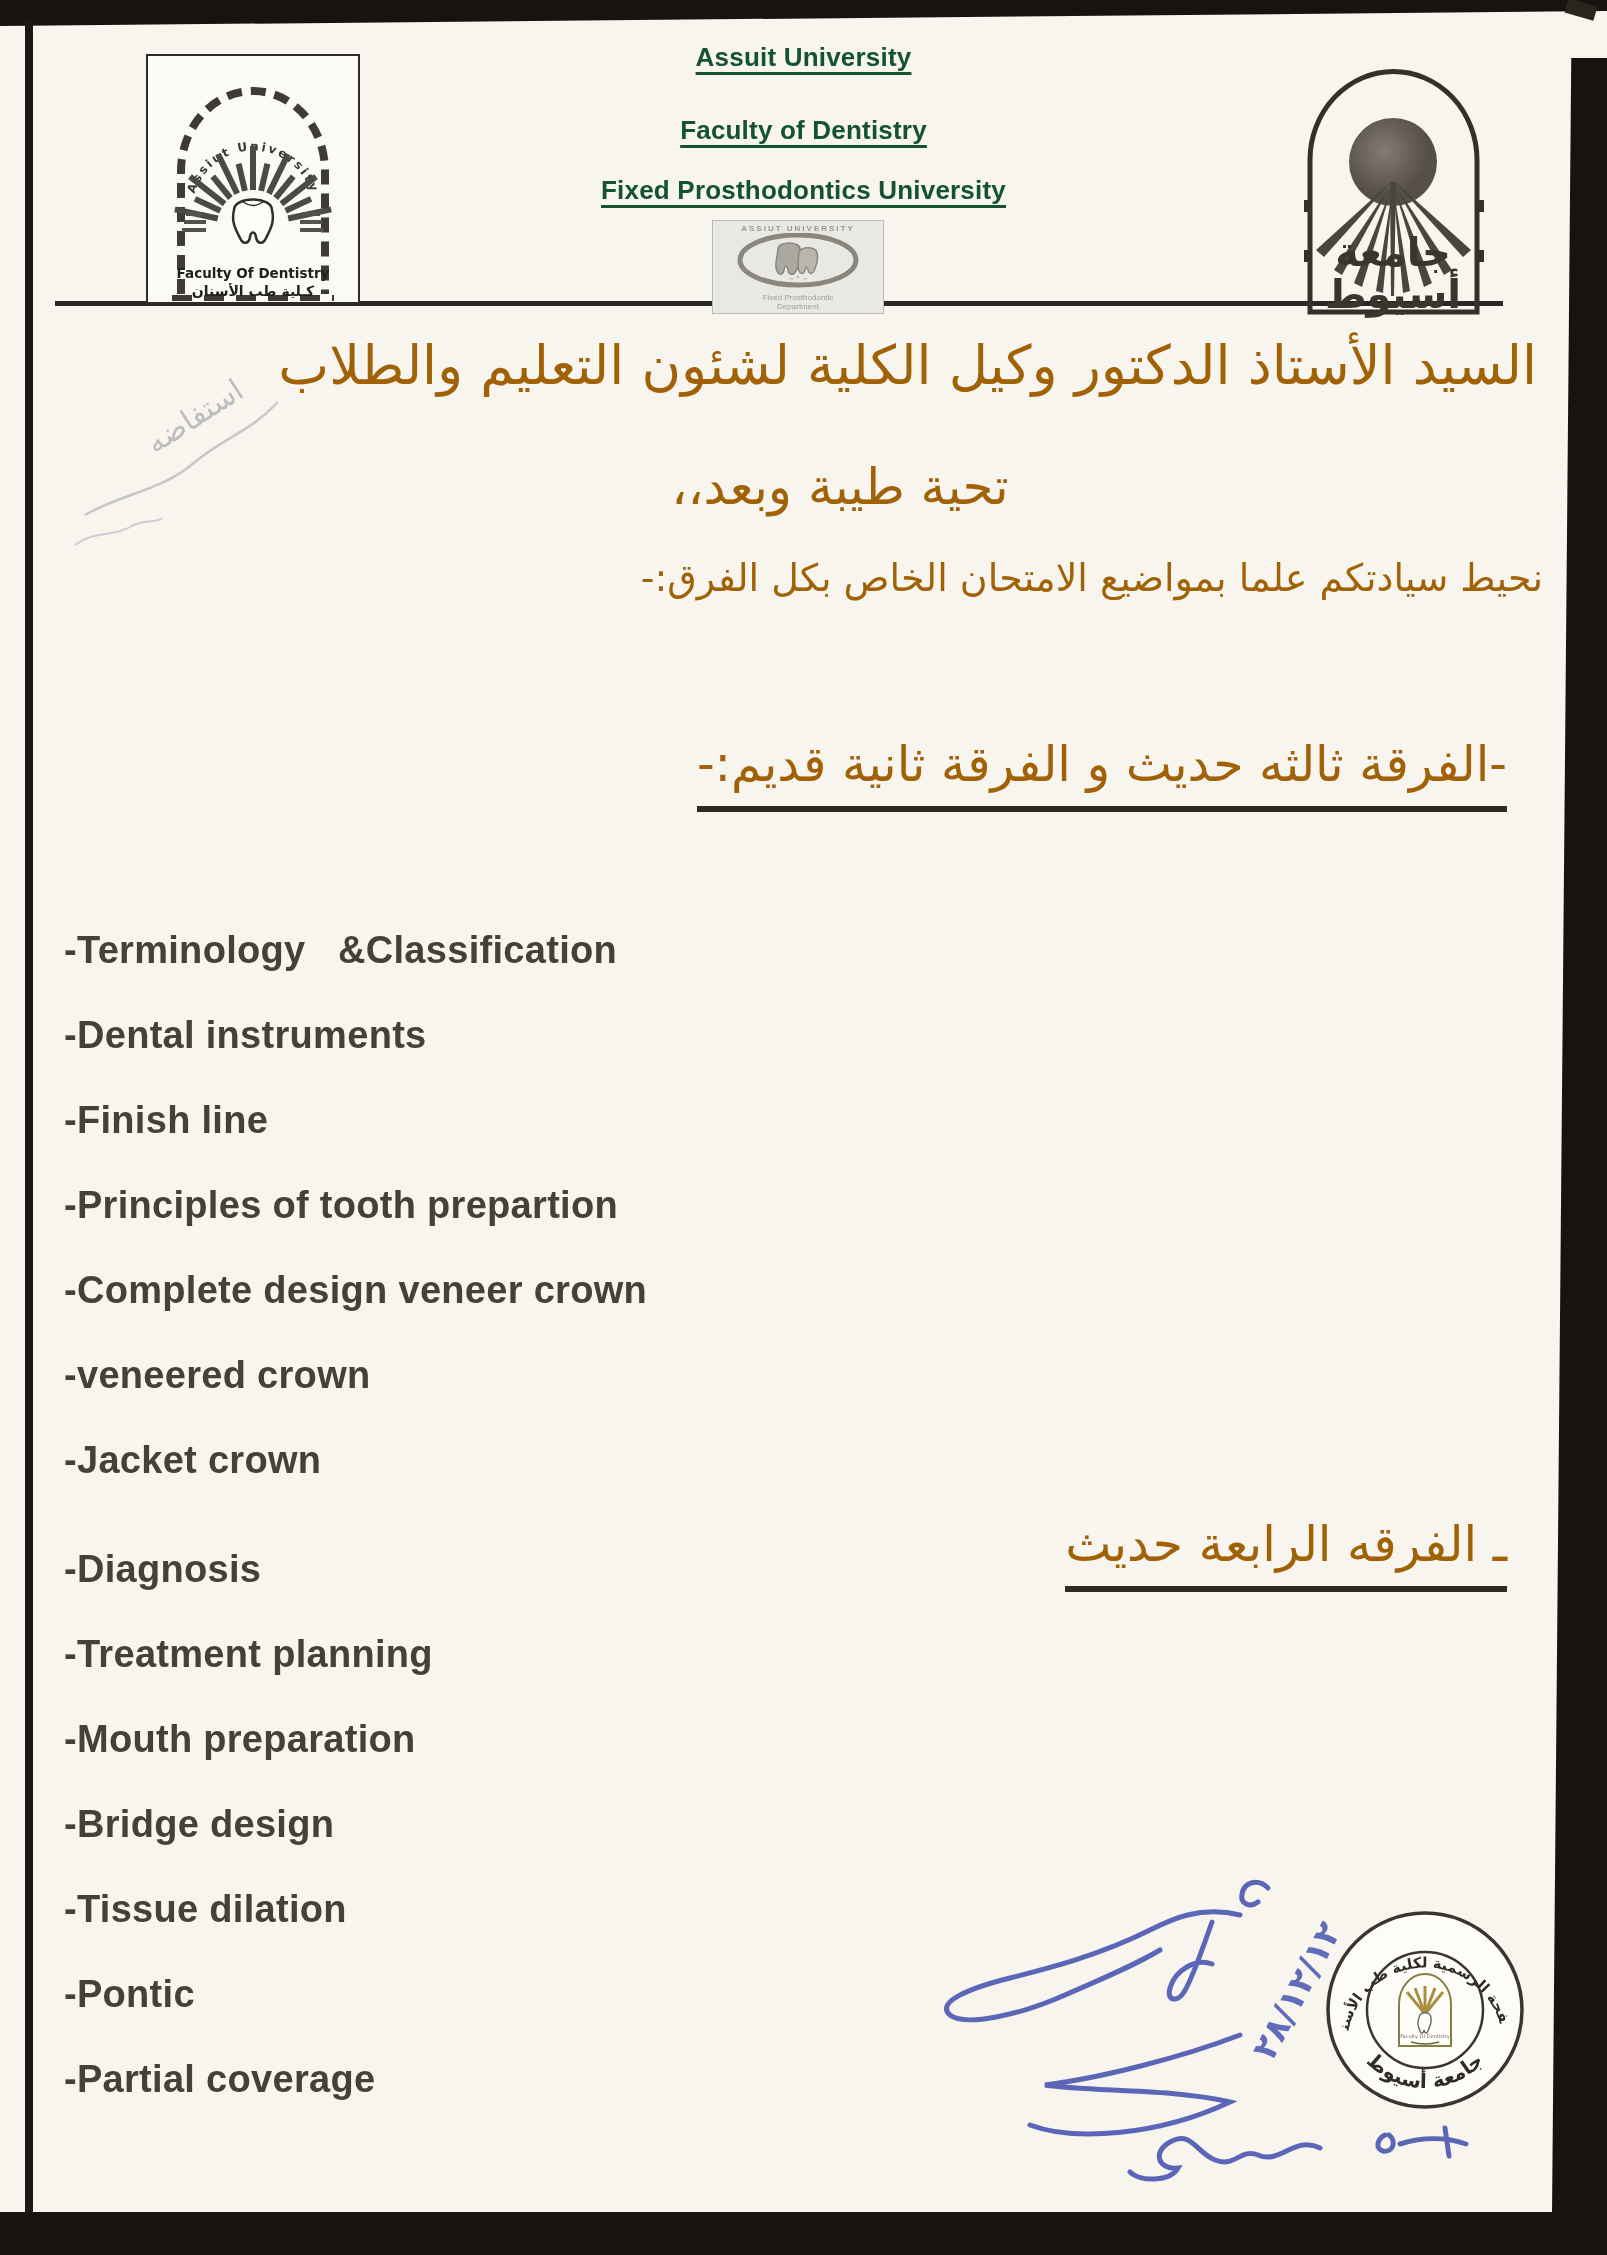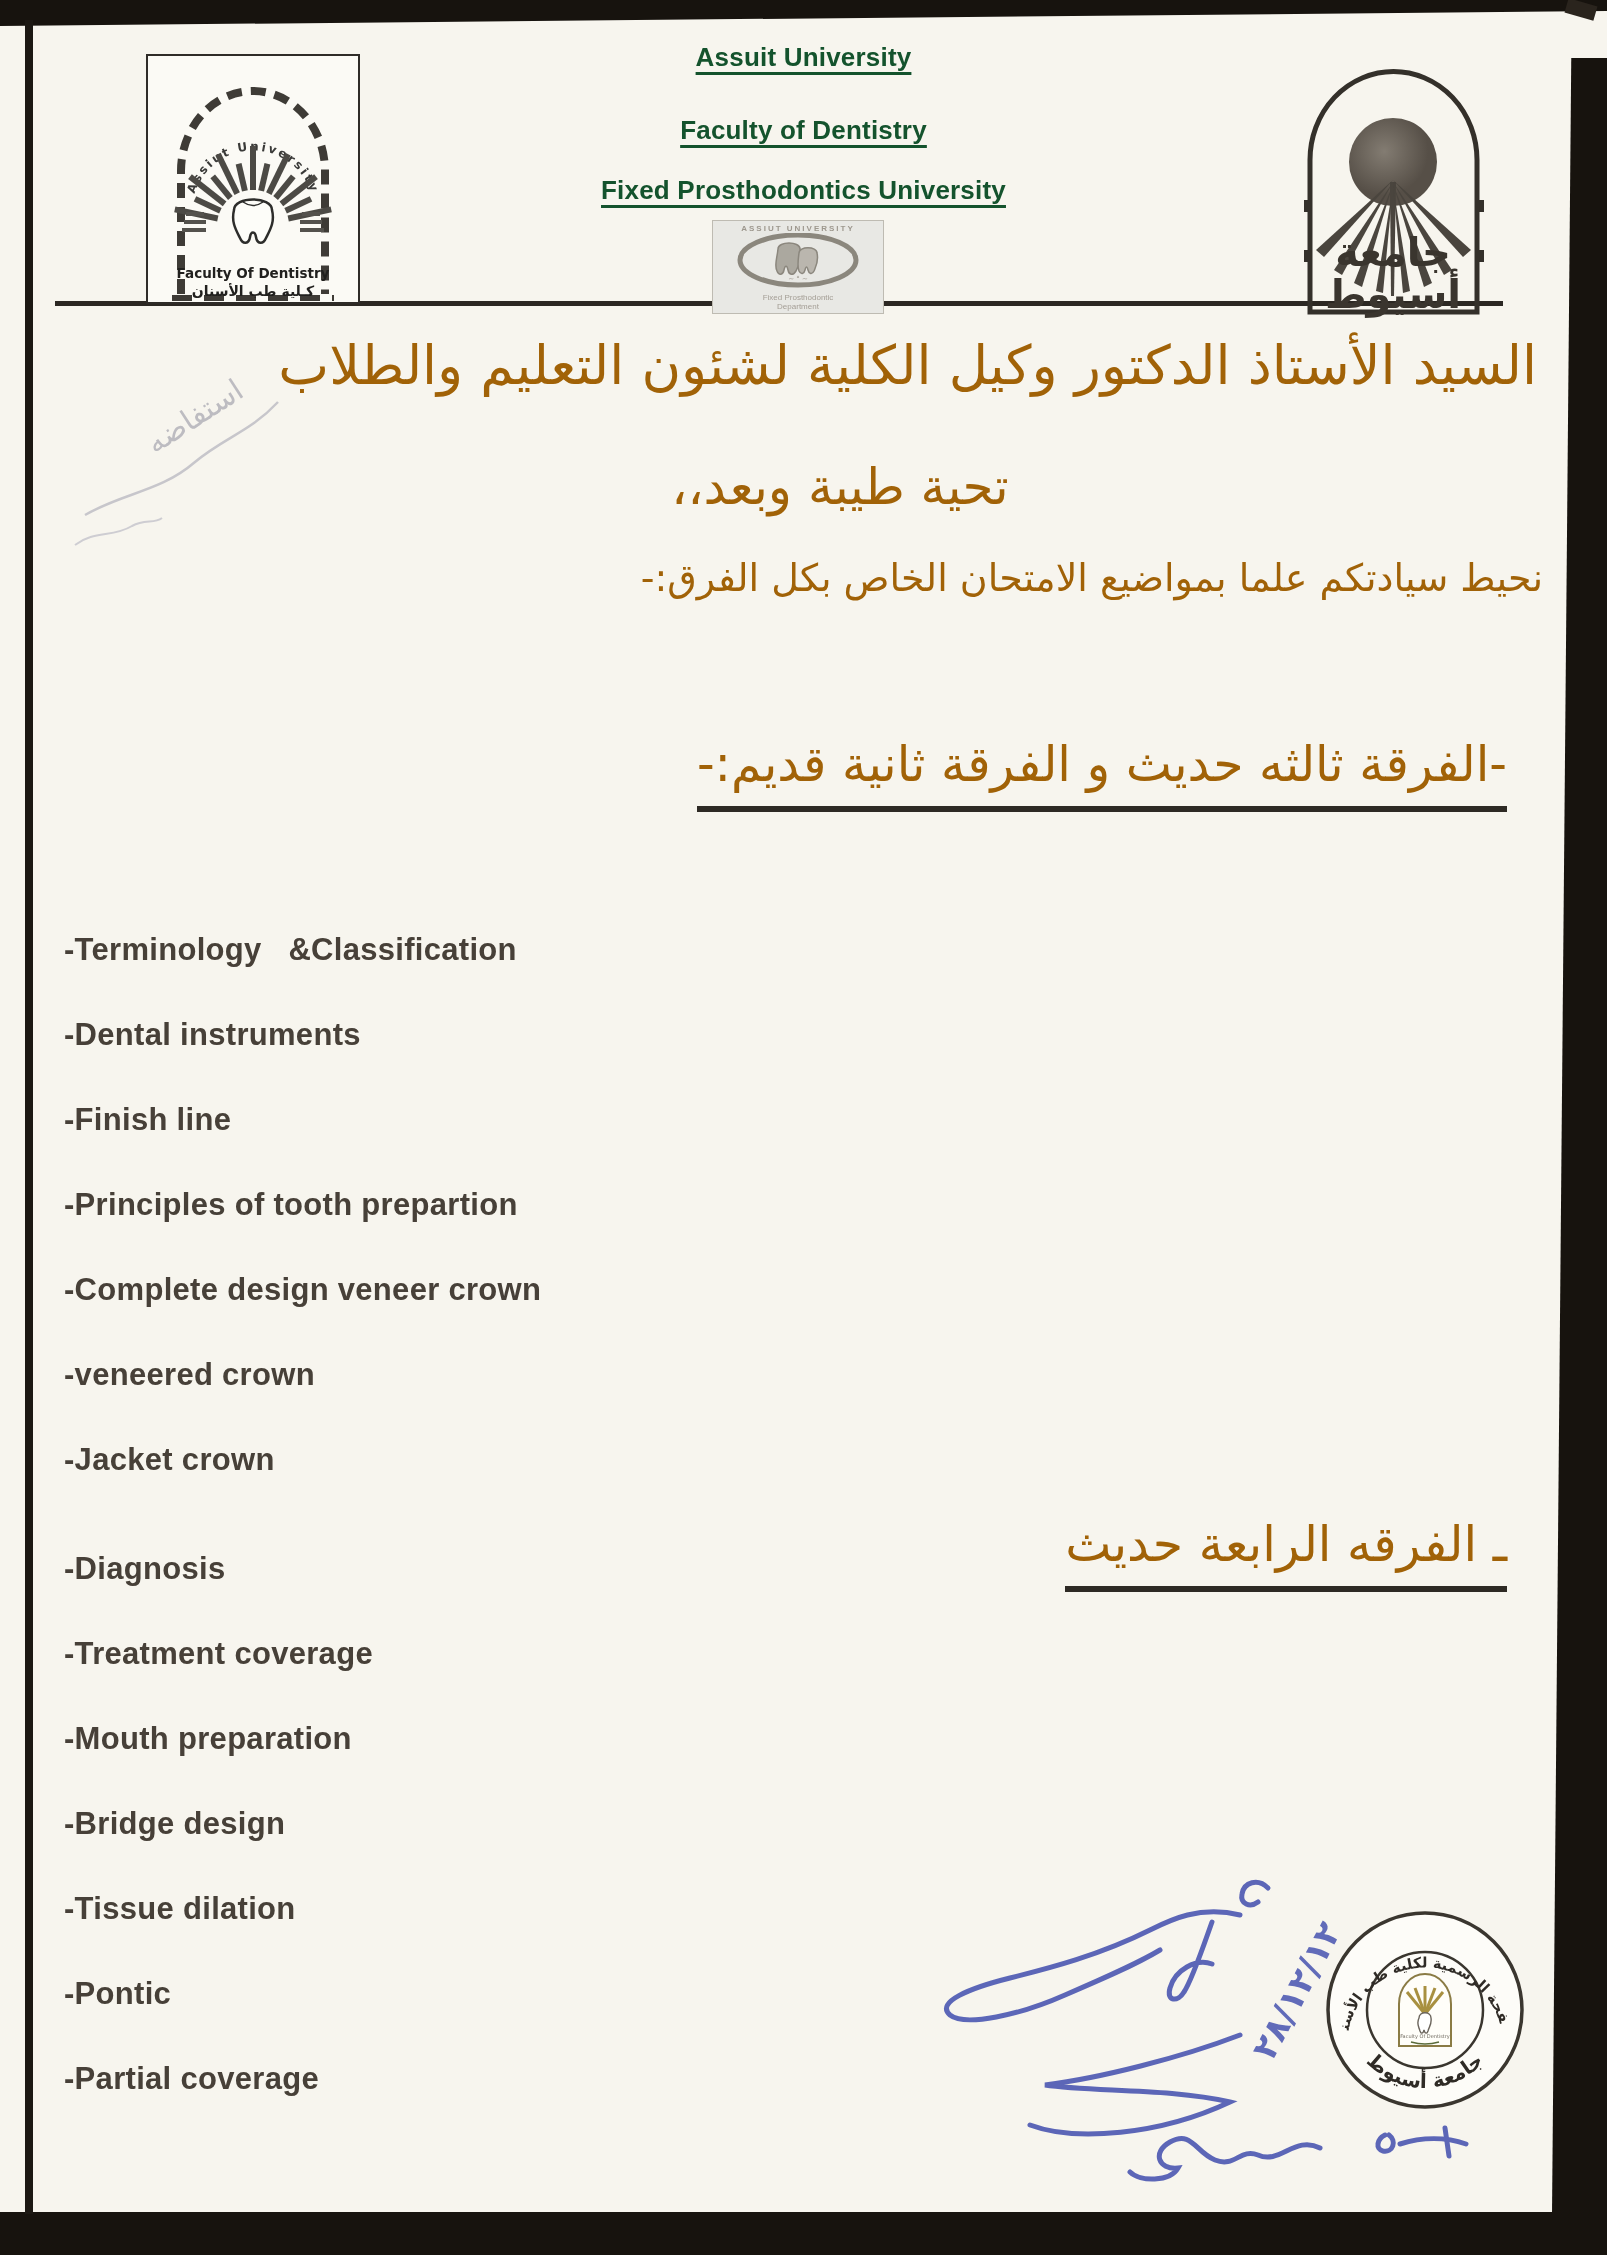--- a/index.html
+++ b/index.html
@@ -26,21 +26,21 @@
   
   .ar{position:absolute;direction:rtl;font-family:"DejaVu Sans",sans-serif;font-weight:400;color:#a16207;white-space:nowrap;}
   .salutation{right:70px;top:334px;font-size:54px;}
   .greeting{left:560px;top:458px;width:560px;text-align:center;font-size:50px;}
   .intro{right:64px;top:556px;font-size:38px;}
   .sec-head{font-size:49px;border-bottom:6px solid #2e2a24;padding-bottom:13px;}
   .sec1{right:100px;top:736px;}
   .sec2{right:100px;top:1516px;}
   
   .en-list{position:absolute;left:64px;display:flex;flex-direction:column;gap:51px;
-           font-weight:700;font-size:31px;line-height:34px;color:#474038;letter-spacing:.3px;}
+           font-weight:700;font-size:38px;line-height:34px;color:#474038;letter-spacing:.3px;}
   .en-list div{white-space:pre-wrap;}
   .list1{top:933px;}
   .list2{top:1552px;}
   
   .pencil-wrap{position:absolute;left:50px;top:340px;width:270px;height:230px;z-index:2;}
   
   .sign-wrap{position:absolute;left:840px;top:1830px;width:730px;height:390px;z-index:4;}
   svg text{font-family:"DejaVu Sans",sans-serif;}
 </style>
 </head>
@@ -160,21 +160,21 @@
     <div>-Dental instruments</div>
     <div>-Finish line</div>
     <div>-Principles of tooth prepartion</div>
     <div>-Complete design veneer crown</div>
     <div>-veneered crown</div>
     <div>-Jacket crown</div>
   </div>
 
   <div class="en-list list2">
     <div>-Diagnosis</div>
-    <div>-Treatment coverage</div>
+    <div>-Treatment planning</div>
     <div>-Mouth preparation</div>
     <div>-Bridge design</div>
     <div>-Tissue dilation</div>
     <div>-Pontic</div>
     <div>-Partial coverage</div>
   </div>
 
   <div class="sign-wrap">
     <svg width="730" height="390" viewBox="0 0 730 390">
 

